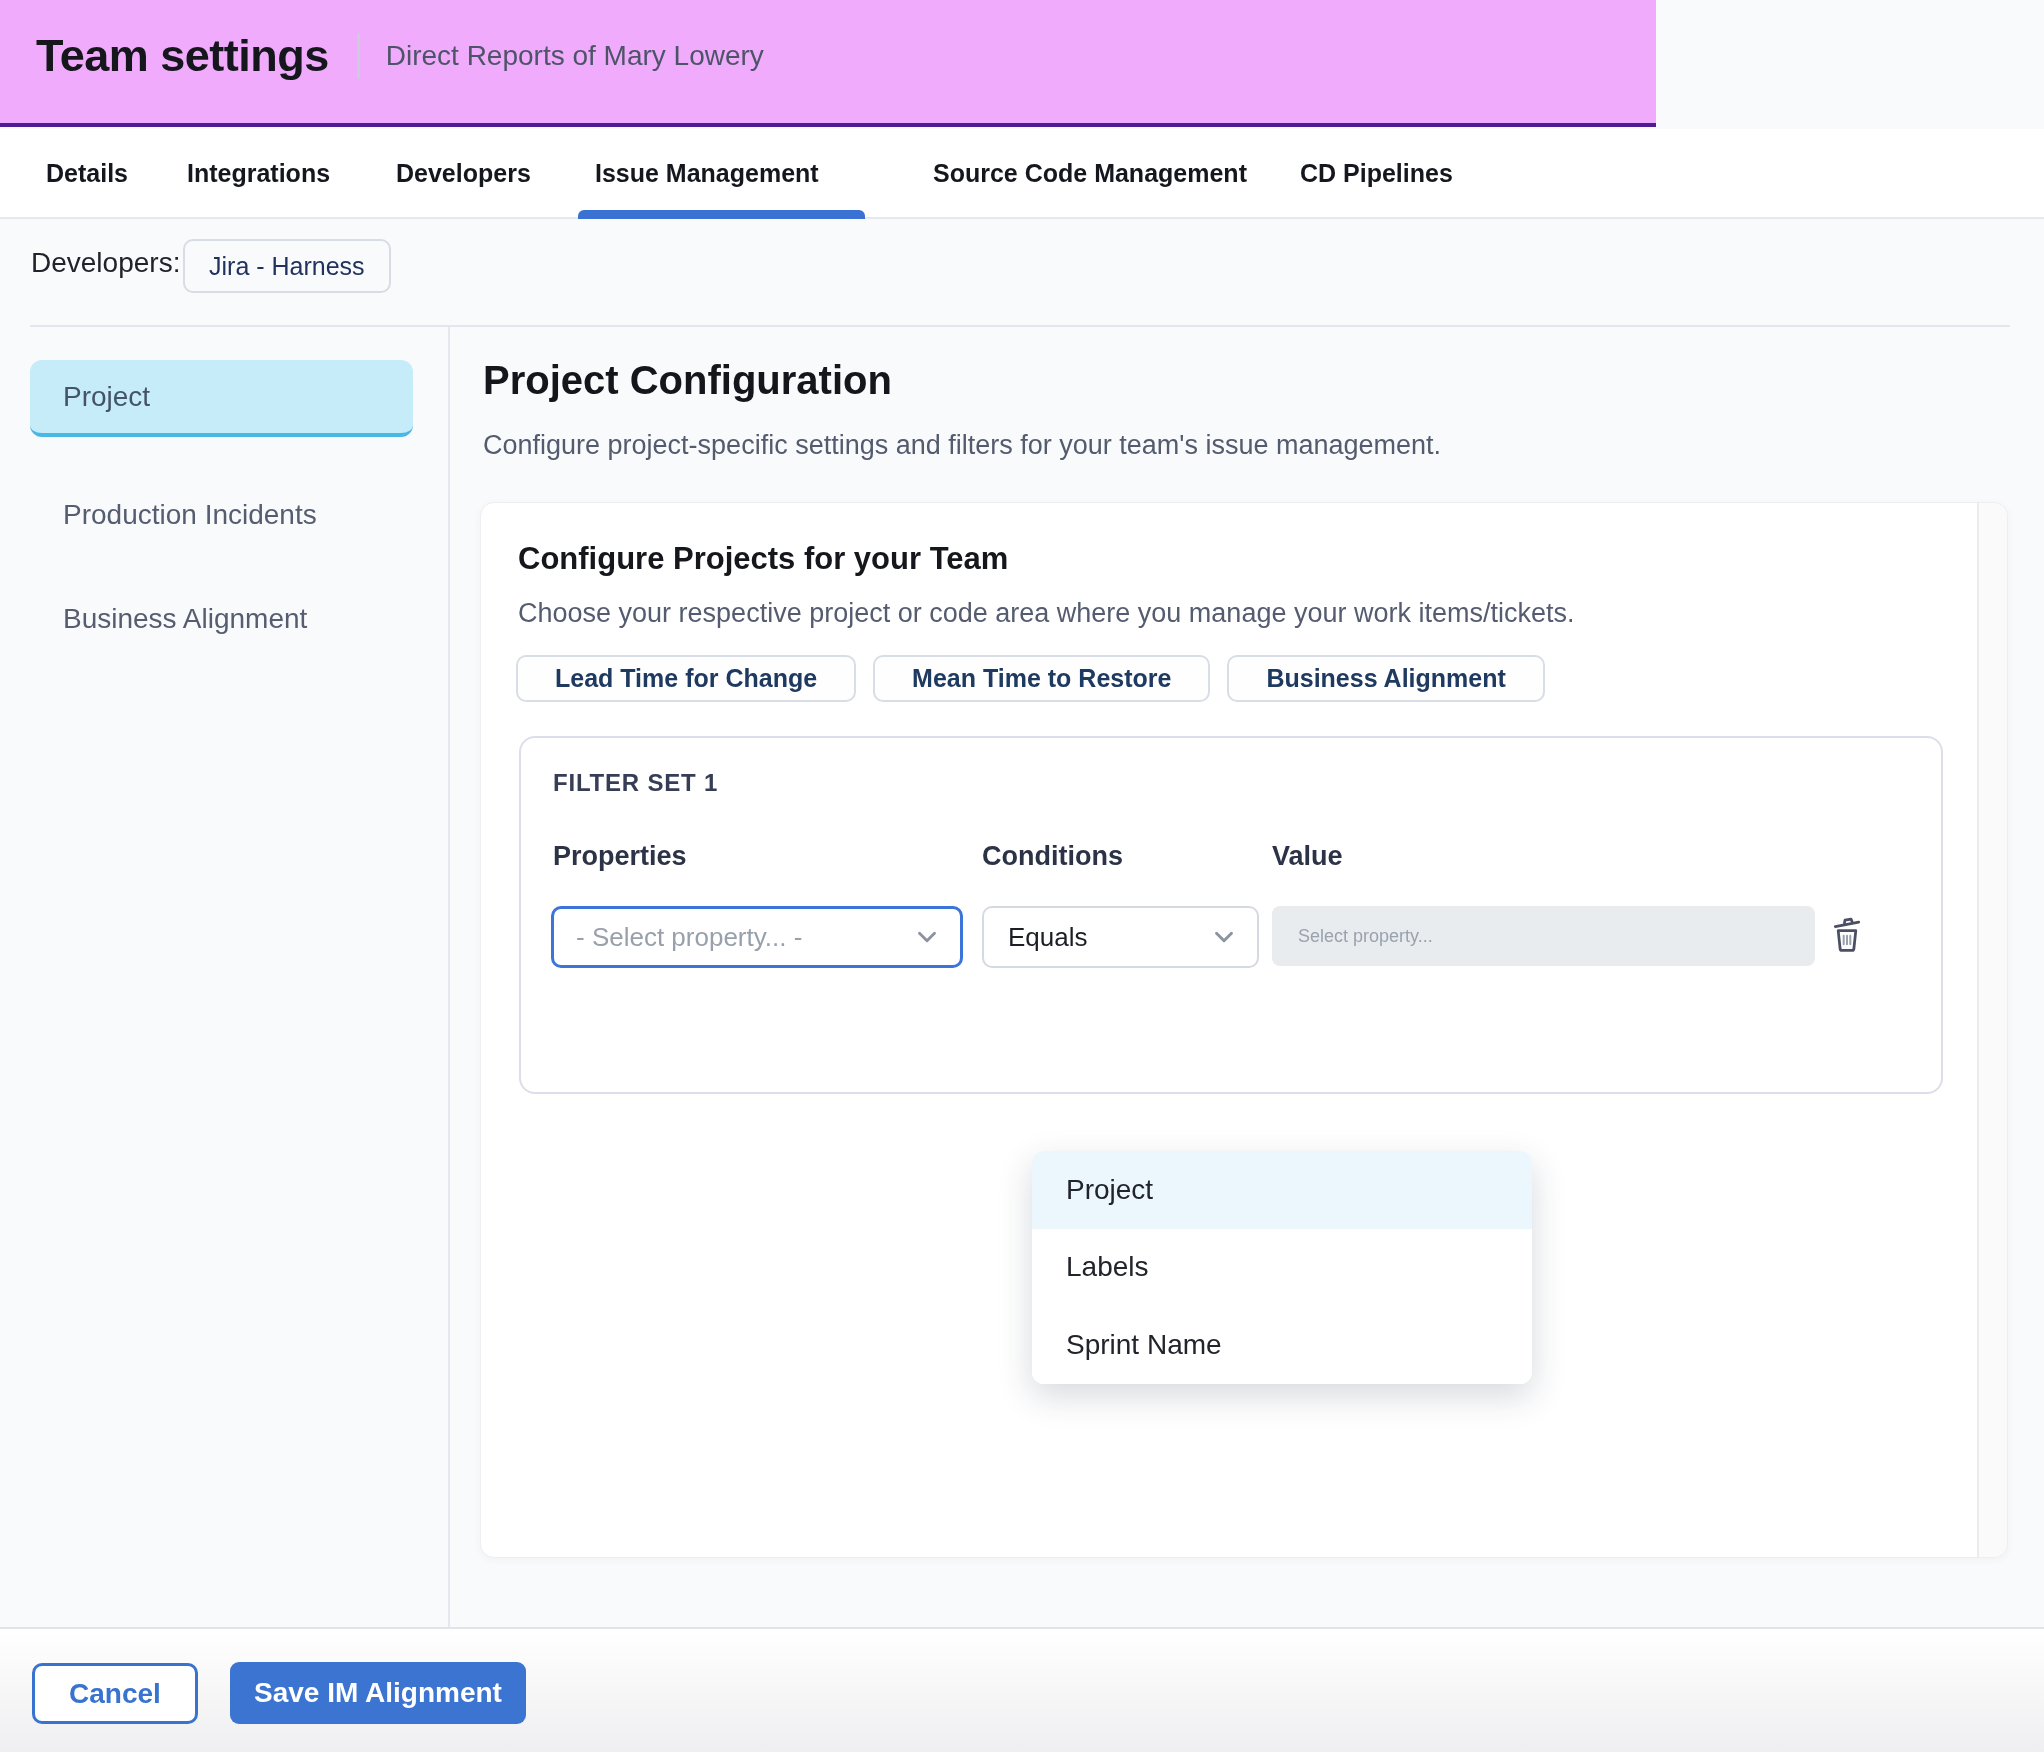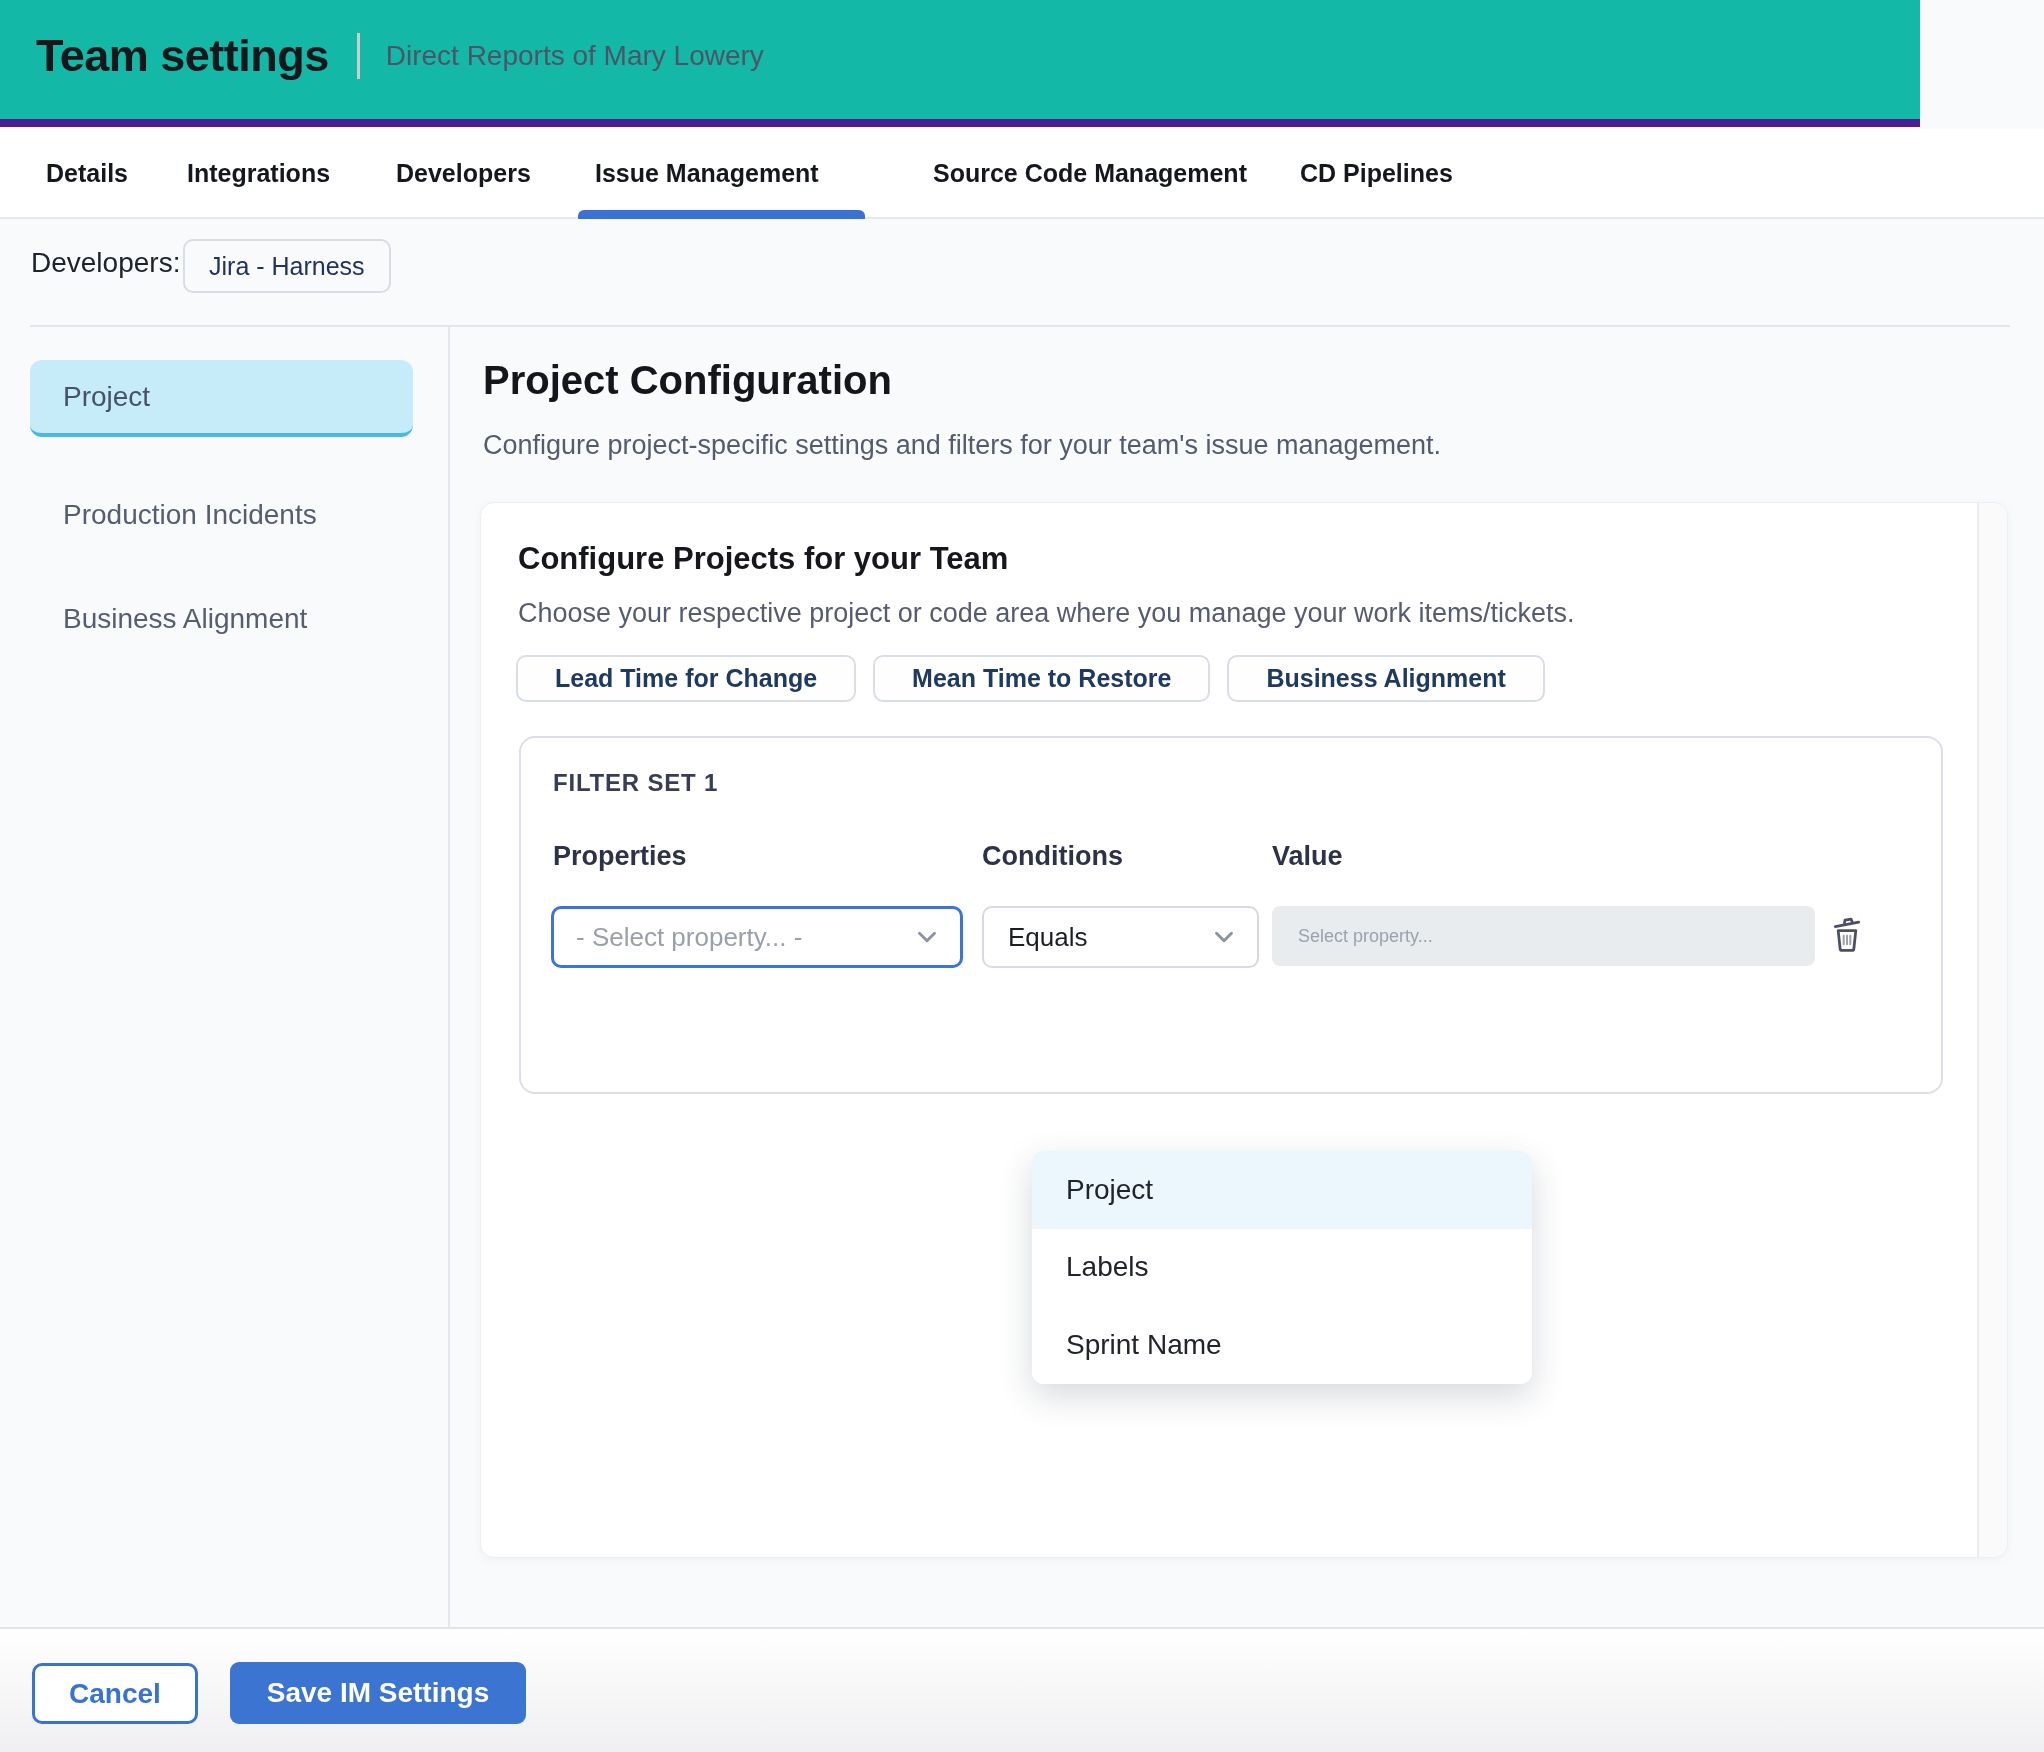--- a/index.html
+++ b/index.html
@@ -2,22 +2,22 @@
 <html><head>
 <meta charset="utf-8">
 <style>
   * { margin:0; padding:0; box-sizing:border-box; }
   html,body { width:2044px; height:1752px; }
   body {
     font-family:"Liberation Sans","DejaVu Sans",sans-serif;
     background:#f8fafc; position:relative; overflow:hidden; color:#1a1c22;
   }
   
-  .header { position:absolute; left:0; top:0; width:1920px; height:127px;
-    background:#14b8a6; border-bottom:8px solid #4c1d95; }
+  .header { position:absolute; left:0; top:0; width:1656px; height:127px;
+    background:#f0abfc; border-bottom:4px solid #4c1d95; }
   .title-row { position:absolute; left:36px; top:30px; display:flex; align-items:center; }
   .page-title { font-size:45px; font-weight:800; letter-spacing:-0.5px; color:#15171c; }
   .title-sep { width:3px; height:46px; background:#c9cdd6; margin:0 26px 0 28px; }
   .page-subtitle { font-size:28px; color:#4e5468; }
   
   .tabbar { position:absolute; left:0; top:129px; width:2044px; height:90px;
     background:#ffffff; border-bottom:2px solid #e6e8ee; }
   .tab { position:absolute; top:0; height:88px; display:flex; align-items:center;
     font-size:25px; font-weight:700; color:#15171e; cursor:pointer; }
   .tab-indicator { position:absolute; left:578px; top:81px; width:287px; height:9px;
@@ -180,14 +180,14 @@
     <div class="dropdown">
       <div class="dd-item hl">Project</div>
       <div class="dd-item">Labels</div>
       <div class="dd-item">Sprint Name</div>
     </div>
   </div>
 </div>
 
 <div class="footer">
   <button class="btn-cancel">Cancel</button>
-  <button class="btn-save">Save IM Settings</button>
+  <button class="btn-save">Save IM Alignment</button>
 </div>
 
 </body></html>

